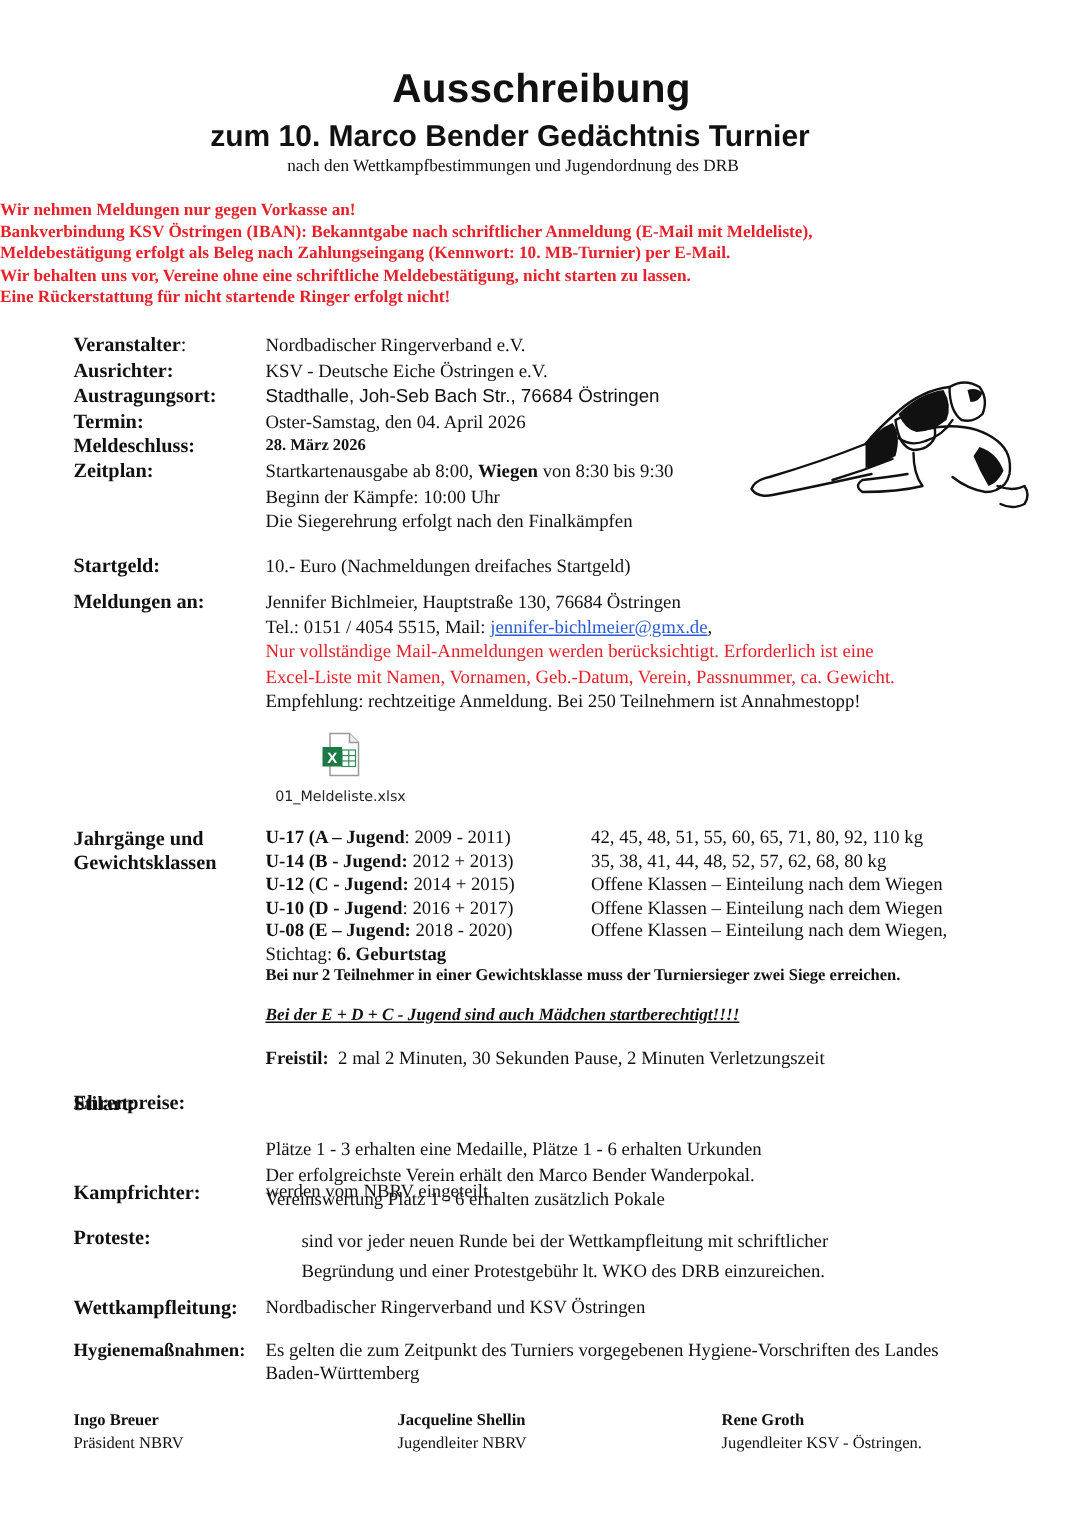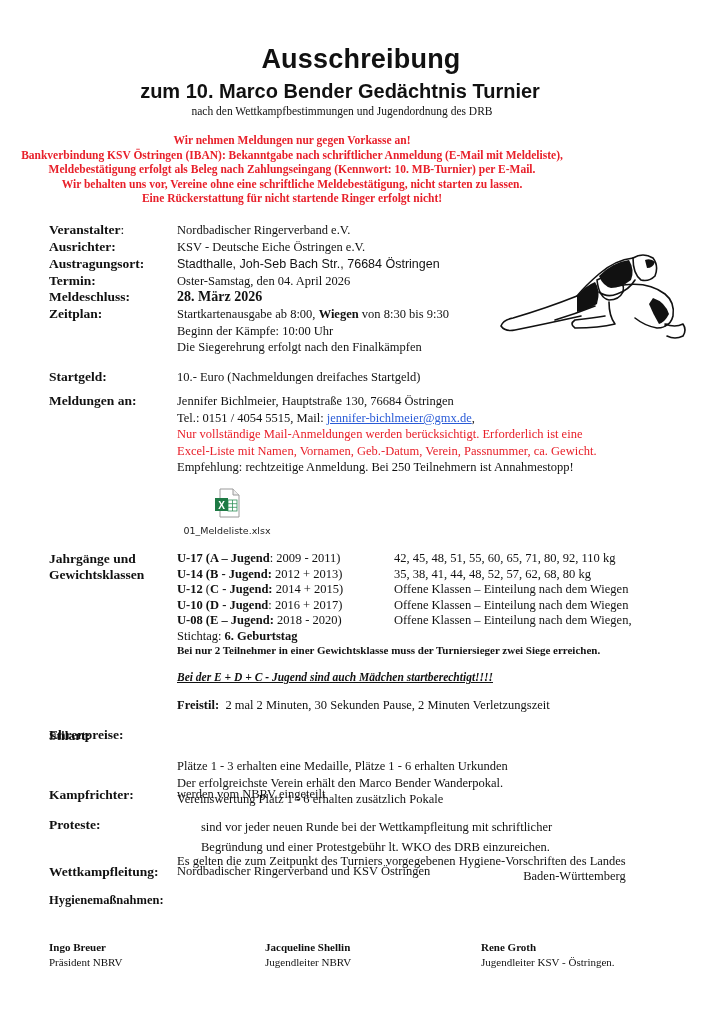--- a/index.html
+++ b/index.html
@@ -1,21 +1,21 @@
 <!DOCTYPE html>
 <html><head>
 <meta charset="utf-8">
 <style>
   html, body { margin: 0; padding: 0; background: #ffffff; }
   body { width: 722px; height: 1024px; position: relative; overflow: hidden; font-family: "Liberation Serif", serif; color: #111; }
   .abs { position: absolute; }
   .title { left: 0; width: 722px; top: 44px; text-align: center; font-family: "Liberation Sans", sans-serif; font-weight: bold; font-size: 27px; letter-spacing: 0.2px; }
   .subtitle { left: 0; width: 680px; top: 80px; text-align: center; font-family: "Liberation Sans", sans-serif; font-weight: bold; font-size: 20px; }
   .subnote { left: 0; width: 684px; top: 105px; text-align: center; font-size: 11.5px; }
-  .notice { left: 0; width: 584px; top: 133px; text-align: center; color: #e8202a; font-weight: bold; font-size: 11.5px; line-height: 14.6px; }
+  .notice { left: 0; width: 584px; top: 133px; text-align: left; color: #e8202a; font-weight: bold; font-size: 11.5px; line-height: 14.6px; }
   .notice div { white-space: nowrap; }
   .lbl { left: 49px; font-weight: bold; font-size: 13.5px; white-space: nowrap; }
   .val { left: 177px; font-size: 12.5px; white-space: nowrap; }
   .sans { font-family: "Liberation Sans", sans-serif; font-size: 12.5px; }
   .row { line-height: 16.6px; }
   .red { color: #e8202a; }
   .link { color: #2a5bd7; text-decoration: underline; text-align: center; }
   b { font-weight: bold; }
   .wrestler { left: 485px; top: 236px; width: 215px; height: 112px; }
   .file { left: 182px; top: 488px; width: 90px; text-align: center; }
@@ -48,21 +48,21 @@
 <div class="abs lbl row" style="top:239px;">Ausrichter:</div>
 <div class="abs val row" style="top:239px;">KSV - Deutsche Eiche Östringen e.V.</div>
 
 <div class="abs lbl row" style="top:256px;">Austragungsort:</div>
 <div class="abs val row sans" style="top:256px;">Stadthalle, Joh-Seb Bach Str., 76684 Östringen</div>
 
 <div class="abs lbl row" style="top:273px;">Termin:</div>
 <div class="abs val row" style="top:273px;">Oster-Samstag, den 04. April 2026</div>
 
 <div class="abs lbl row" style="top:289px;">Meldeschluss:</div>
-<div class="abs val row" style="top:289px; font-weight:bold; font-size:14px;">28. März 2026</div>
+<div class="abs val row" style="top:289px; font-weight:bold; font-size:11px;">28. März 2026</div>
 
 <div class="abs lbl row" style="top:306px;">Zeitplan:</div>
 <div class="abs val row" style="top:306px;">
   <div><span>Startkartenausgabe ab 8:00, </span><b>Wiegen</b><span> von 8:30 bis 9:30</span></div>
   <div>Beginn der Kämpfe: 10:00 Uhr</div>
   <div>Die Siegerehrung erfolgt nach den Finalkämpfen</div>
 </div>
 
 <div class="abs wrestler">
   <svg width="215" height="112" viewBox="0 0 215 112">
@@ -158,21 +158,21 @@
 <div class="abs lbl" style="top:817px;">Proteste:</div>
 <div class="abs val" style="top:817px; line-height:20px;margin-left:24px;">
   <div>sind vor jeder neuen Runde bei der Wettkampfleitung mit schriftlicher</div>
   <div>Begründung und einer Protestgebühr lt. WKO des DRB einzureichen.</div>
 </div>
 
 <div class="abs lbl" style="top:864px;">Wettkampfleitung:</div>
 <div class="abs val" style="top:864px;">Nordbadischer Ringerverband und KSV Östringen</div>
 
 <div class="abs lbl" style="top:893px; font-size:12.5px;">Hygienemaßnahmen:</div>
-<div class="abs val" style="top:854px; line-height:15px;text-align:right;">
+<div class="abs val" style="top:893px; line-height:15px;">
   <div>Es gelten die zum Zeitpunkt des Turniers vorgegebenen Hygiene-Vorschriften des Landes</div>
   <div>Baden-Württemberg</div>
 </div>
 
 <div class="abs sig" style="left:49px; top:940px;">
   <div class="name">Ingo Breuer</div>
   <div>Präsident NBRV</div>
 </div>
 <div class="abs sig" style="left:265px; top:940px;">
   <div class="name">Jacqueline Shellin</div>

